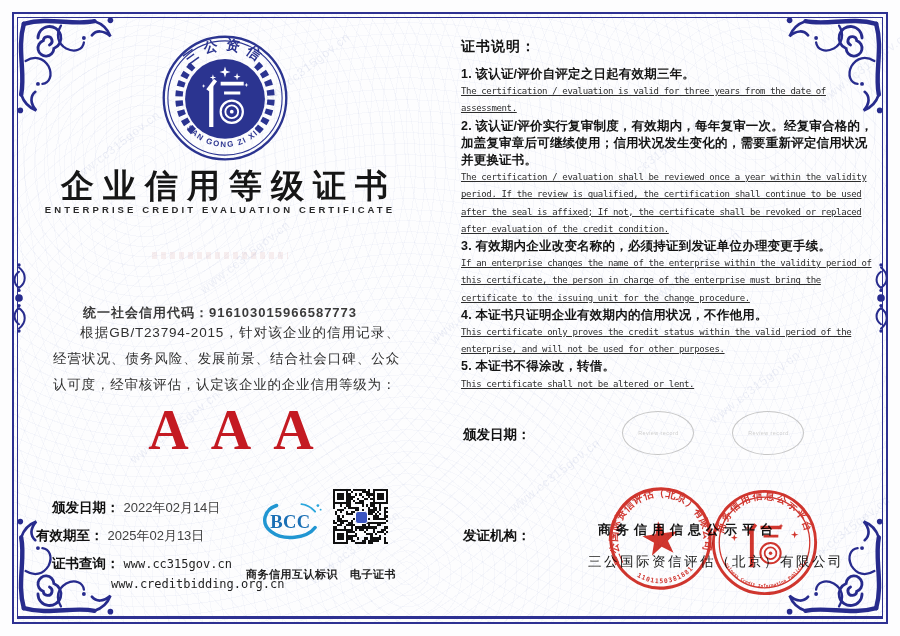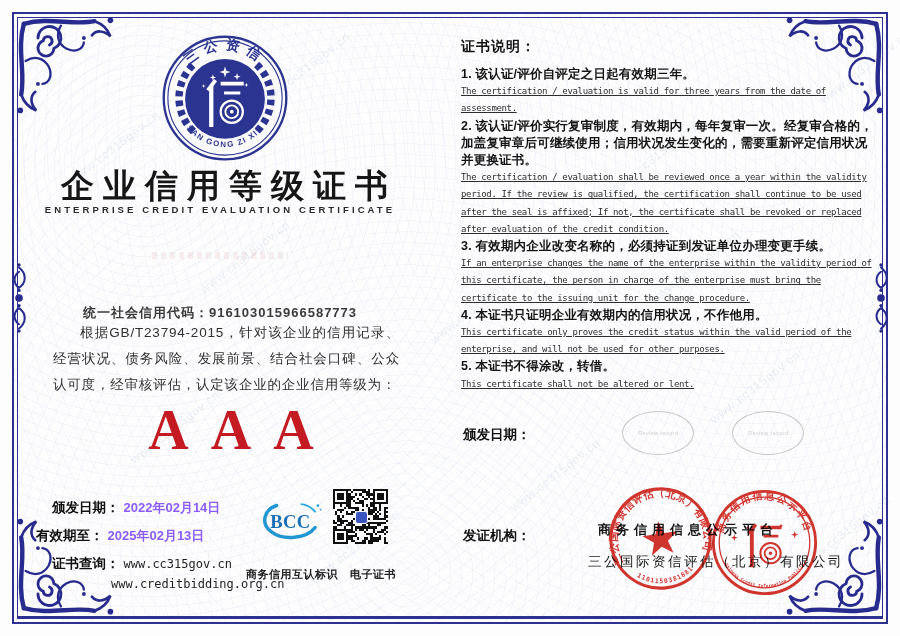--- a/index.html
+++ b/index.html
@@ -34,21 +34,21 @@
   .remnant{left:152px;top:252px;width:136px;height:7px;opacity:.5;
            background:repeating-linear-gradient(90deg, rgba(205,140,140,.28) 0 5px, transparent 5px 9px);}
   .uscc{left:44px;top:293px;width:352px;text-align:center;font-size:13px;font-weight:bold;
         letter-spacing:1px;color:#3a3a3a;margin-top:11px;}
   .statement{left:53px;top:320px;width:347px;font-size:13.5px;line-height:26px;letter-spacing:.8px;
              text-align:justify;text-indent:2em;color:#2f2f2f;font-weight:500;}
   .grade{left:44px;top:398px;width:352px;text-align:center;font-family:"Liberation Serif",serif;
          font-size:56px;font-weight:bold;letter-spacing:22px;padding-left:22px;color:#c41a22;}
   .inforow{font-size:13px;white-space:nowrap;}
   .inforow .lbl{font-weight:bold;color:#101010;font-size:13.5px;}
-  .inforow .val{color:#8b5cf6;font-weight:700;margin-left:4px;}
+  .inforow .val{color:#404040;font-weight:400;margin-left:4px;}
   .inforow .url{font-family:"DejaVu Sans Mono",monospace;font-weight:normal;font-size:12px;color:#1e1e1e;}
   .r1{left:52px;top:499px;} .r2{left:36px;top:527px;} .r3{left:52px;top:555px;} .r4{left:107px;top:576px;}
   .bcc{left:256px;top:500px;width:66px;height:44px;}
   .qr{left:333px;top:489px;width:55px;height:55px;}
   .qr svg{width:100%;height:100%;}
   .qr-logo{position:absolute;left:22px;top:22px;width:11px;height:11px;background:#3b55c0;border:1.5px solid #fff;border-radius:3px;}
   .caption{top:567px;font-size:11px;font-weight:600;color:#222;letter-spacing:.5px;}
   .cap1{left:246px;} .cap2{left:350px;}
   
   .instr-heading{left:461px;top:38px;font-size:14px;font-weight:bold;letter-spacing:1px;color:#111;}

